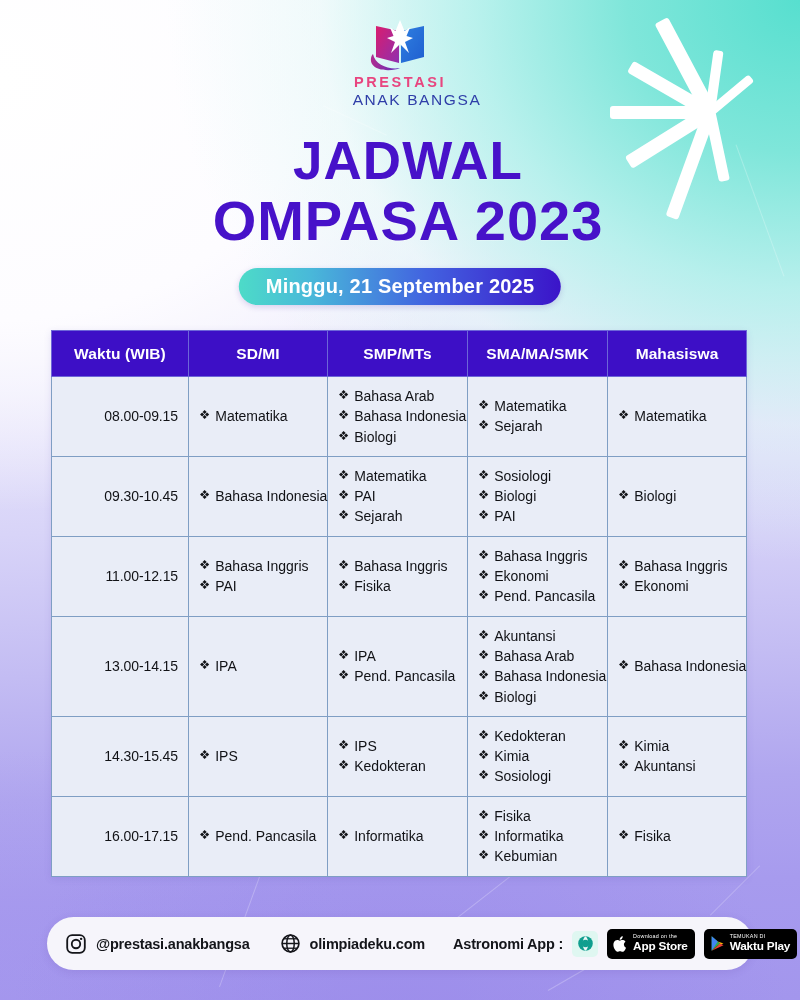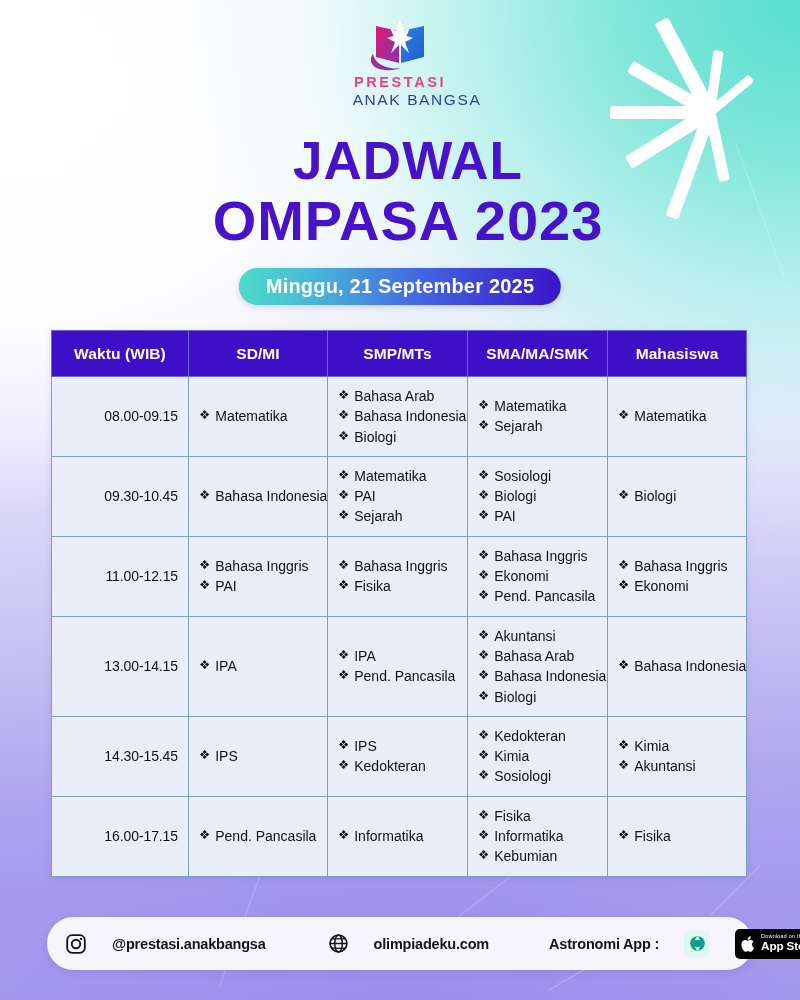--- a/index.html
+++ b/index.html
@@ -109,21 +109,21 @@
   col.c-time{ width:137px; }
   col.c-sd  { width:139px; }
   col.c-smp { width:140px; }
   col.c-sma { width:140px; }
   col.c-mhs { width:139px; }
 
   
   #footer-bar{
     position:absolute; left:47px; top:917px; width:706px; height:53px;
     background:#f6f5fb; border-radius:27px;
-    display:flex; align-items:center; gap:25px;
+    display:flex; align-items:center; gap:9px;
     padding:0 18px;
     box-shadow:0 2px 8px rgba(70,40,140,.12);
   }
   .f-text{ font-size:14.5px; font-weight:700; color:#14151a; letter-spacing:-.2px; white-space:nowrap; }
   .ig-icon, .globe-icon{ flex:0 0 auto; display:block; }
   #footer-spacer{ width:12px; flex:0 0 auto; }
 
   .badge{
     height:30px; border-radius:5px; background:#000000;
     display:flex; align-items:center; gap:5px; padding:0 7px 0 6px;

